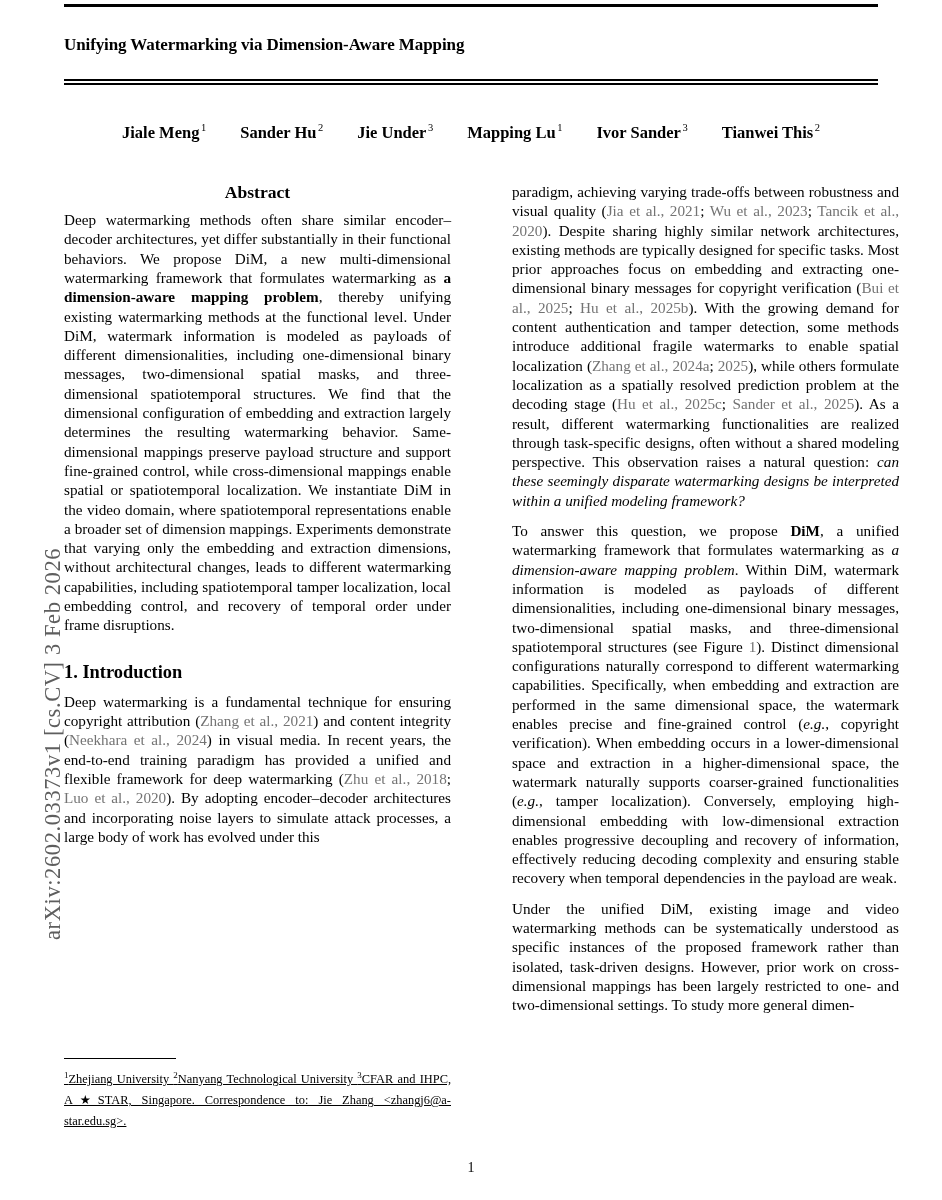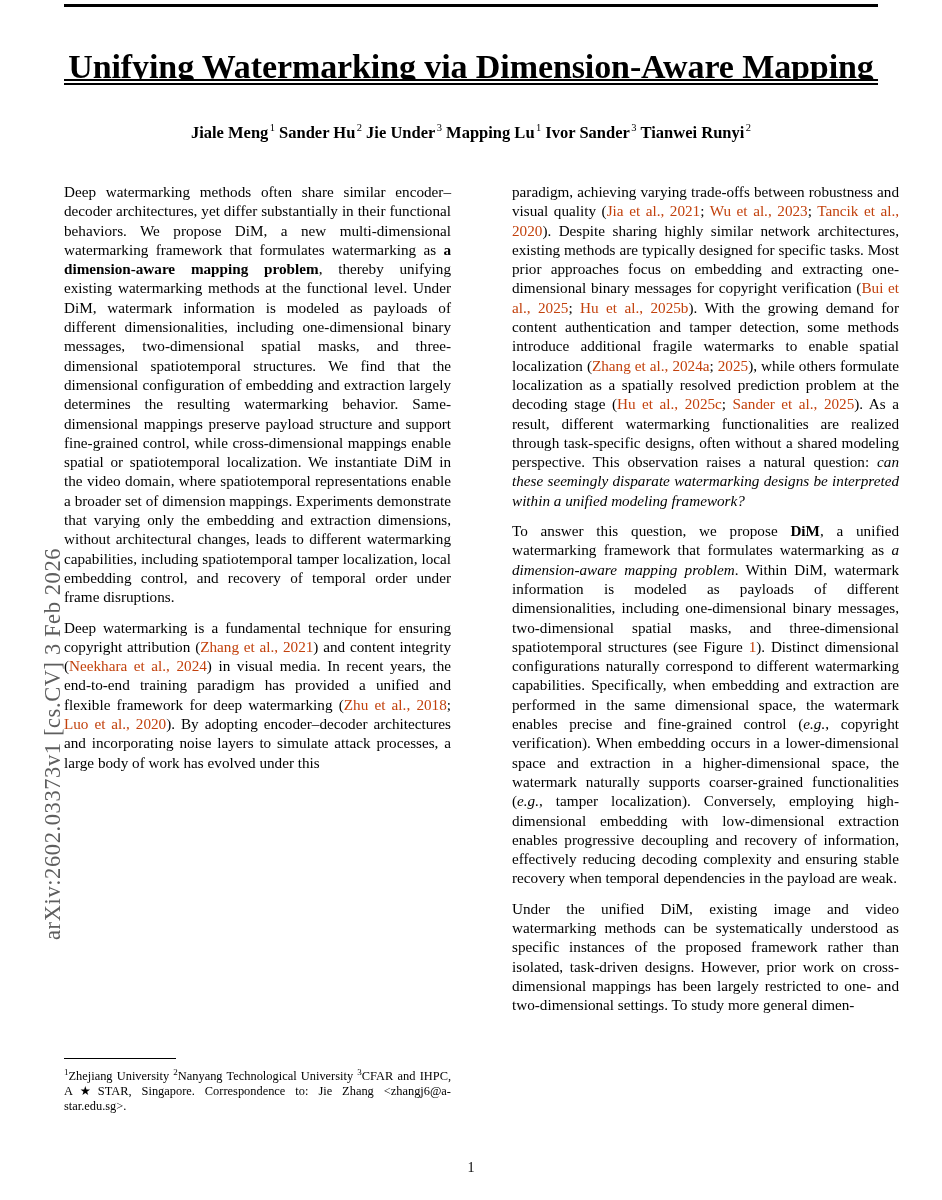--- a/index.html
+++ b/index.html
@@ -44,22 +44,21 @@
     top: 4px;
     width: 814px;
     height: 3px;
     background: #000;
   }
   .title {
     position: absolute;
     left: 64px;
     top: 24px;
     width: 814px;
-    text-align: center;
-    font-size: 34px;
+    font-size: 17px;
     font-weight: bold;
     letter-spacing: -0.1px;
     line-height: 1.2;
   }
   .rule-double {
     position: absolute;
     left: 64px;
     top: 79px;
     width: 814px;
   }
@@ -80,21 +79,21 @@
     left: 64px;
     top: 122px;
     width: 814px;
     text-align: center;
     font-size: 16.5px;
     font-weight: bold;
     line-height: 1.2;
   }
   .authors .au {
     white-space: nowrap;
-    margin: 0 2px;
+    margin: 0 17px;
   }
   .authors sup {
     font-size: 10.5px;
     font-weight: normal;
     vertical-align: super;
     margin-left: 1.5px;
   }
 
   
   .col {
@@ -124,41 +123,42 @@
     text-align: left;
     line-height: 1.2;
   }
   p.para {
     margin: 0 0 11px 0;
     text-align: justify;
   }
   p.para.abstract-body {
     margin-bottom: 11px;
   }
-  .cite { color: #c2410c; }
+  .cite { color: #737373; }
   .bold { font-weight: bold; }
   .ital { font-style: italic; }
 
   
   .footnote-wrap {
     position: absolute;
     left: 64px;
     top: 1058px;
     width: 387px;
   }
   .footnote-rule {
     width: 112px;
     height: 1px;
     background: #000;
     margin-bottom: 6px;
   }
   .footnote {
     font-size: 12.4px;
-    line-height: 15px;
+    line-height: 21px;
     text-align: justify;
+    text-decoration: underline;
   }
   .footnote sup { font-size: 9px; vertical-align: super; }
   .preprint {
     margin-top: 21px;
     font-size: 12.8px;
     font-style: italic;
   }
 
   
   .page-number {
@@ -181,26 +181,28 @@
 
 <h1 class="title">Unifying Watermarking via Dimension-Aware Mapping</h1>
 
 <div class="rule-double">
   <div class="r1"></div>
   <div class="gap"></div>
   <div class="r2"></div>
 </div>
 
 <div class="authors">
-  <span class="au"><span>Jiale Meng</span><sup>1</sup></span><span class="au"><span>Sander Hu</span><sup>2</sup></span><span class="au"><span>Jie Under</span><sup>3</sup></span><span class="au"><span>Mapping Lu</span><sup>1</sup></span><span class="au"><span>Ivor Sander</span><sup>3</sup></span><span class="au"><span>Tianwei Runyi</span><sup>2</sup></span>
+  <span class="au"><span>Jiale Meng</span><sup>1</sup></span><span class="au"><span>Sander Hu</span><sup>2</sup></span><span class="au"><span>Jie Under</span><sup>3</sup></span><span class="au"><span>Mapping Lu</span><sup>1</sup></span><span class="au"><span>Ivor Sander</span><sup>3</sup></span><span class="au"><span>Tianwei This</span><sup>2</sup></span>
 </div>
 
 <div class="col col-left">
+  <h2 class="section-head">Abstract</h2>
   <p class="para abstract-body">Deep watermarking methods often share similar encoder–decoder architectures, yet differ substantially in their functional behaviors. We propose DiM, a new multi-dimensional watermarking framework that formulates watermarking as <b class="bold">a dimension-aware mapping problem</b>, thereby unifying existing watermarking methods at the functional level. Under DiM, watermark information is modeled as payloads of different dimensionalities, including one-dimensional binary messages, two-dimensional spatial masks, and three-dimensional spatiotemporal structures. We find that the dimensional configuration of embedding and extraction largely determines the resulting watermarking behavior. Same-dimensional mappings preserve payload structure and support fine-grained control, while cross-dimensional mappings enable spatial or spatiotemporal localization. We instantiate DiM in the video domain, where spatiotemporal representations enable a broader set of dimension mappings. Experiments demonstrate that varying only the embedding and extraction dimensions, without architectural changes, leads to different watermarking capabilities, including spatiotemporal tamper localization, local embedding control, and recovery of temporal order under frame disruptions.</p>
 
+  <h2 class="numbered-head">1. Introduction</h2>
   <p class="para">Deep watermarking is a fundamental technique for ensuring copyright attribution (<span class="cite">Zhang et al., 2021</span>) and content integrity (<span class="cite">Neekhara et al., 2024</span>) in visual media. In recent years, the end-to-end training paradigm has provided a unified and flexible framework for deep watermarking (<span class="cite">Zhu et al., 2018</span>; <span class="cite">Luo et al., 2020</span>). By adopting encoder–decoder architectures and incorporating noise layers to simulate attack processes, a large body of work has evolved under this</p>
 </div>
 
 <div class="col col-right">
   <p class="para">paradigm, achieving varying trade-offs between robustness and visual quality (<span class="cite">Jia et al., 2021</span>; <span class="cite">Wu et al., 2023</span>; <span class="cite">Tancik et al., 2020</span>). Despite sharing highly similar network architectures, existing methods are typically designed for specific tasks. Most prior approaches focus on embedding and extracting one-dimensional binary messages for copyright verification (<span class="cite">Bui et al., 2025</span>; <span class="cite">Hu et al., 2025b</span>). With the growing demand for content authentication and tamper detection, some methods introduce additional fragile watermarks to enable spatial localization (<span class="cite">Zhang et al., 2024a</span>; <span class="cite">2025</span>), while others formulate localization as a spatially resolved prediction problem at the decoding stage (<span class="cite">Hu et al., 2025c</span>; <span class="cite">Sander et al., 2025</span>). As a result, different watermarking functionalities are realized through task-specific designs, often without a shared modeling perspective. This observation raises a natural question: <i class="ital">can these seemingly disparate watermarking designs be interpreted within a unified modeling framework?</i></p>
   <p class="para">To answer this question, we propose <b class="bold">DiM</b>, a unified watermarking framework that formulates watermarking as <i class="ital">a dimension-aware mapping problem</i>. Within DiM, watermark information is modeled as payloads of different dimensionalities, including one-dimensional binary messages, two-dimensional spatial masks, and three-dimensional spatiotemporal structures (see Figure <span class="cite">1</span>). Distinct dimensional configurations naturally correspond to different watermarking capabilities. Specifically, when embedding and extraction are performed in the same dimensional space, the watermark enables precise and fine-grained control (<i class="ital">e.g.</i>, copyright verification). When embedding occurs in a lower-dimensional space and extraction in a higher-dimensional space, the watermark naturally supports coarser-grained functionalities (<i class="ital">e.g.</i>, tamper localization). Conversely, employing high-dimensional embedding with low-dimensional extraction enables progressive decoupling and recovery of information, effectively reducing decoding complexity and ensuring stable recovery when temporal dependencies in the payload are weak.</p>
   <p class="para">Under the unified DiM, existing image and video watermarking methods can be systematically understood as specific instances of the proposed framework rather than isolated, task-driven designs. However, prior work on cross-dimensional mappings has been largely restricted to one- and two-dimensional settings. To study more general dimen-</p>
 </div>
 
 <div class="footnote-wrap">

